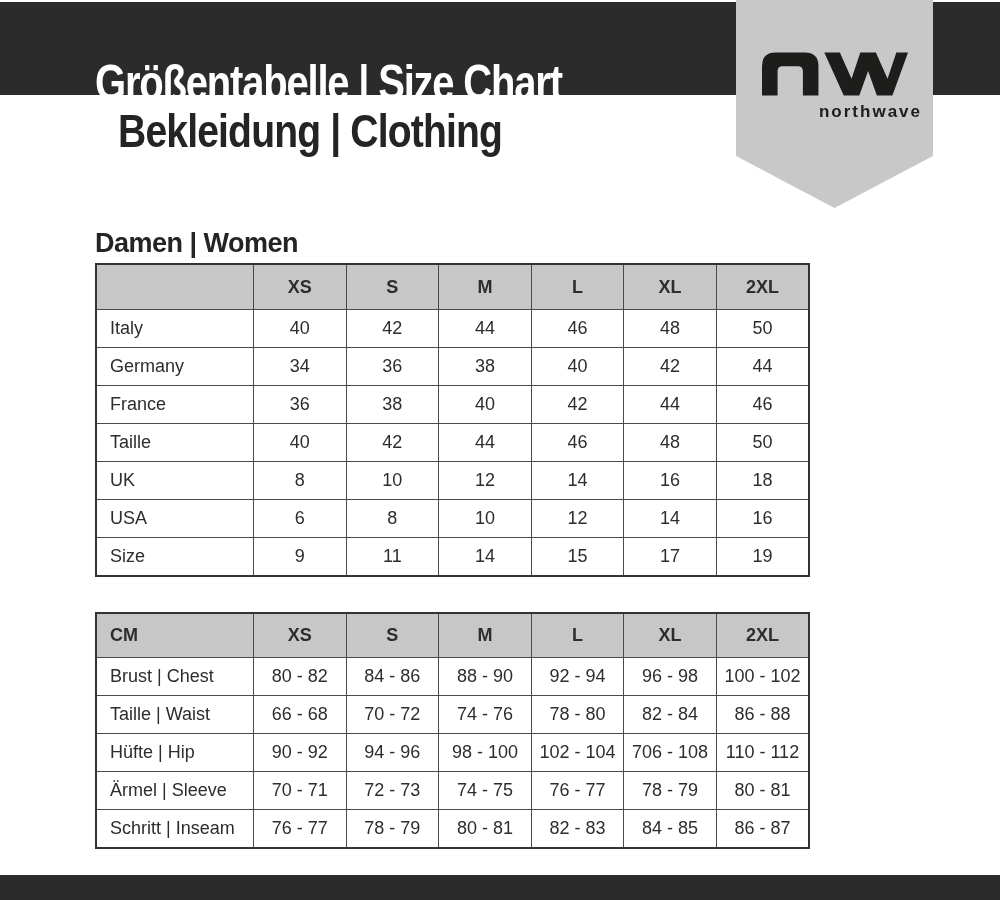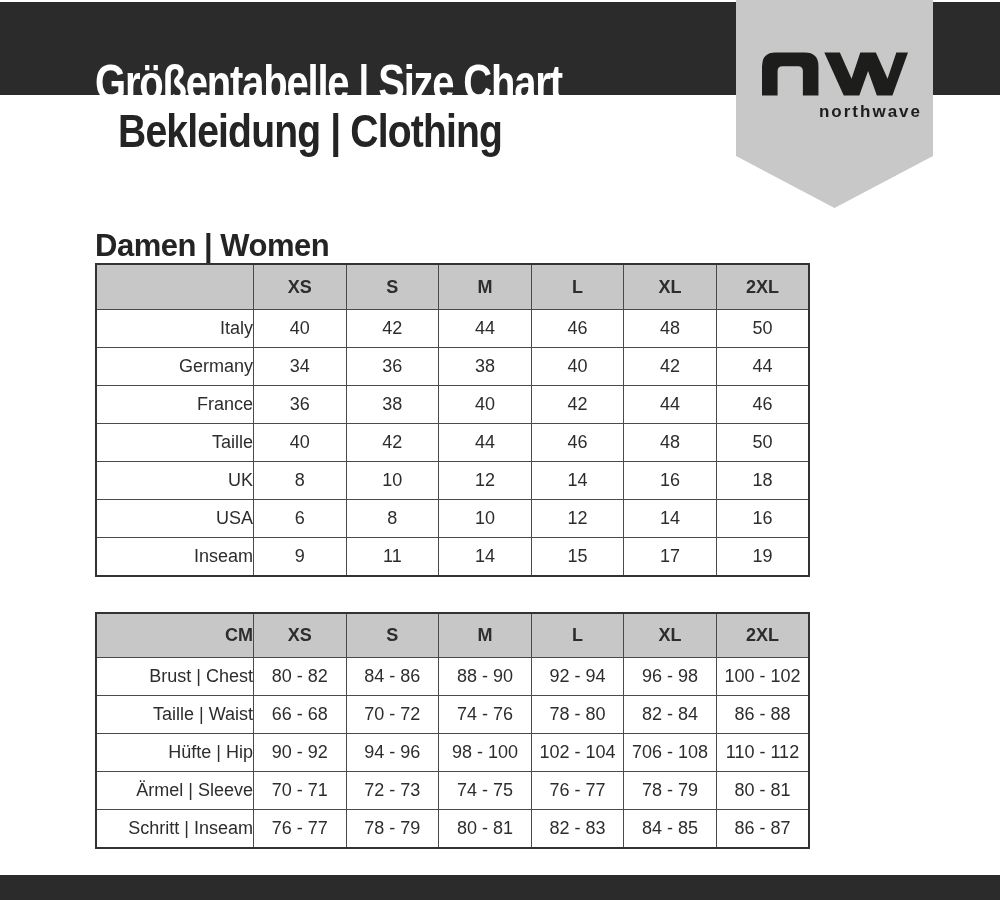--- a/index.html
+++ b/index.html
@@ -33,42 +33,42 @@
   .nw-mark{position:absolute;left:26px;top:50px;width:146px;height:48px;}
   .wordmark{
     position:absolute;left:0;top:102px;width:100%;text-align:center;
     font-size:17px;font-weight:bold;letter-spacing:2px;color:#1d1d1b;
     white-space:nowrap;
     margin-left:36px;
   }
   
   .section-heading{
     position:absolute;left:95px;top:228px;margin:0;
-    font-size:31px;font-weight:bold;color:#242424;letter-spacing:-.5px;
+    font-size:27px;font-weight:bold;color:#242424;letter-spacing:-.5px;
     white-space:nowrap;
   }
   
   table.sizes{
     position:absolute;left:95px;border-collapse:collapse;table-layout:fixed;
     width:715px;border:2px solid #333333;
     font-size:18px;color:#2d2d2d;
   }
   #table1{top:263px;}
   #table2{top:612px;}
   table.sizes th,table.sizes td{
     border:1px solid #4a4a4a;text-align:center;vertical-align:middle;
     font-weight:normal;padding:0;
   }
   table.sizes thead th{
     background:var(--header_grey,#c7c7c7);font-weight:bold;height:43px;
   }
   #table1 thead th{height:44px;}
   table.sizes tbody tr{height:38px;}
   table.sizes .corner,table.sizes .rowlabel{
-    width:143px;text-align:right;padding-left:13px;
+    width:143px;text-align:left;padding-left:13px;
   }
   table.sizes .corner{font-weight:bold;}
   
   .bottom-band{
     position:absolute;left:0;bottom:0;width:1000px;height:25px;
     background:var(--band_dark,#2b2b2b);
   }
 </style>
 </head>
 <body>
@@ -154,21 +154,21 @@
         <tr>
           <th class="rowlabel">USA</th>
           <td>6</td>
           <td>8</td>
           <td>10</td>
           <td>12</td>
           <td>14</td>
           <td>16</td>
         </tr>
         <tr>
-          <th class="rowlabel">Inseam</th>
+          <th class="rowlabel">Size</th>
           <td>9</td>
           <td>11</td>
           <td>14</td>
           <td>15</td>
           <td>17</td>
           <td>19</td>
         </tr>
       </tbody>
     </table>
 

